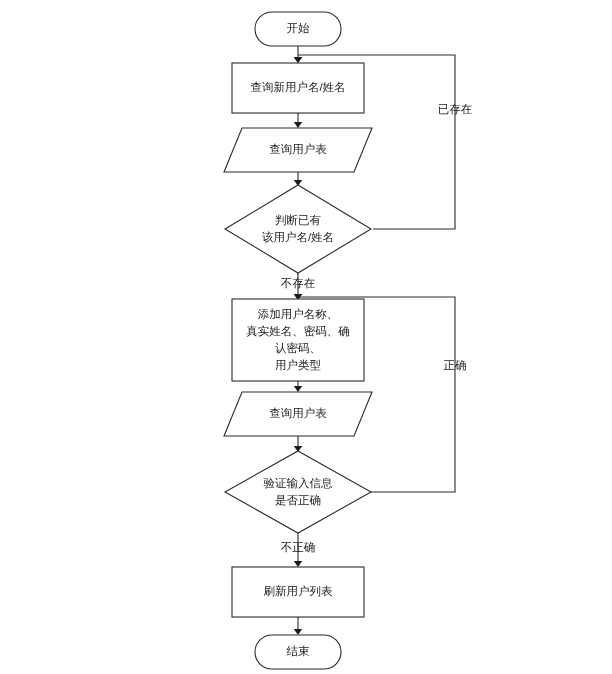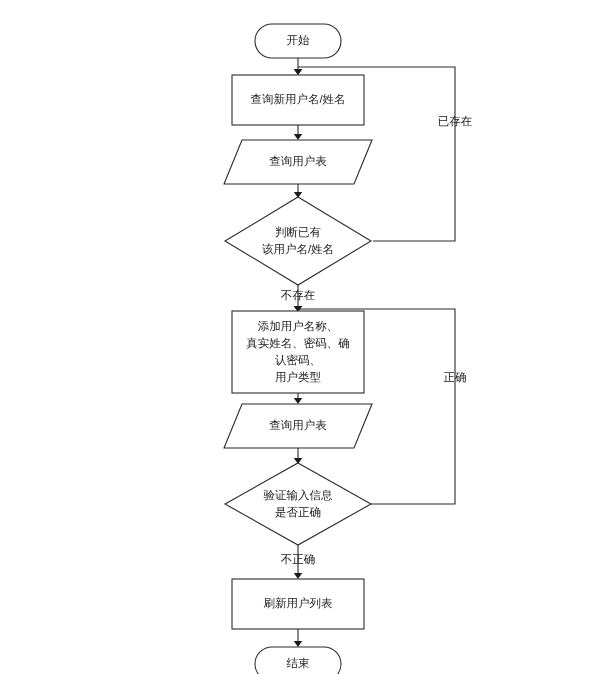--- a/index.html
+++ b/index.html
@@ -11,21 +11,20 @@
     width: 612px;
     height: 674px;
     font-family: "Liberation Sans", sans-serif;
     overflow: hidden;
   }
   #flowchart-root {
     position: relative;
     width: 612px;
     height: 578px;
     background: #ffffff;
-    margin-top: 12px;
   }
   svg.flow-canvas {
     display: block;
     width: 612px;
     height: 674px;
   }
   .shape-outline {
     fill: #ffffff;
     stroke: #2b2b2b;
     stroke-width: 1.1;

